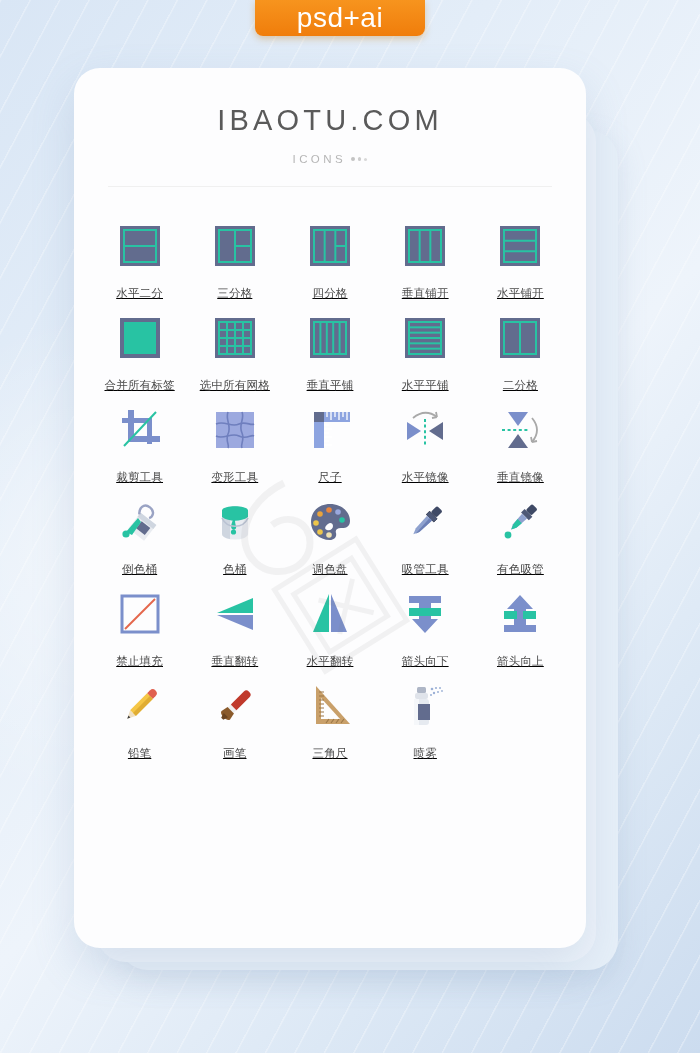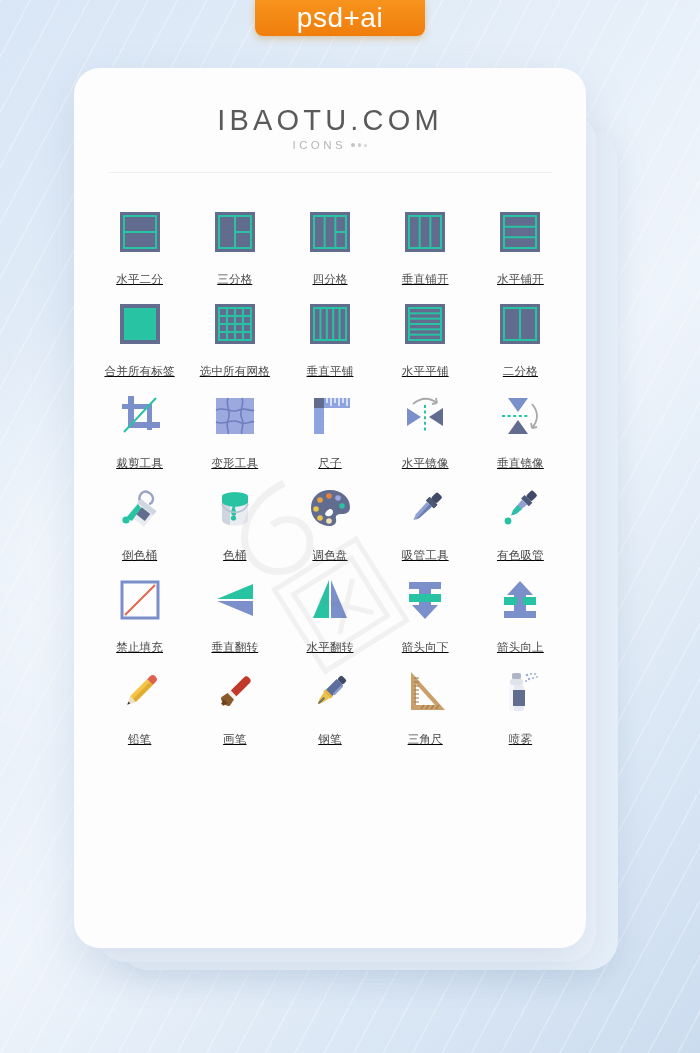--- a/index.html
+++ b/index.html
@@ -28,21 +28,21 @@
     box-shadow:0 18px 44px rgba(110,140,180,.20);overflow:hidden;}
 
   .badge{position:absolute;left:255px;top:0;width:170px;height:36px;
     background:linear-gradient(180deg,#f7941e 0%,#f07d0b 100%);
     border-radius:0 0 8px 8px;display:flex;align-items:center;justify-content:center;
     color:#fff;font-size:28px;letter-spacing:.5px;
     box-shadow:0 3px 7px rgba(200,130,30,.35);z-index:40;}
 
   .head{padding-top:36px;text-align:center;}
   .brand{font-size:29px;letter-spacing:4.2px;color:#5a5a5a;font-weight:400;}
-  .sub{margin-top:2px;font-size:11.5px;letter-spacing:3.4px;color:#b6b6b6;
+  .sub{margin-top:16px;font-size:11.5px;letter-spacing:3.4px;color:#b6b6b6;
     display:flex;align-items:center;justify-content:center;gap:5px;}
   .dots{display:inline-flex;align-items:center;gap:3px;}
   .dots i{display:block;border-radius:50%;background:#c3c3c3;}
   .dots i:nth-child(1){width:4px;height:4px;}
   .dots i:nth-child(2){width:3.5px;height:3.5px;background:#cdcdcd;}
   .dots i:nth-child(3){width:3px;height:3px;background:#d8d8d8;}
 
   .sep{margin:21px 34px 0;height:1px;background:#f0f0f0;}
 
   .grid{display:grid;grid-template-columns:repeat(5,1fr);
@@ -419,35 +419,20 @@
           <svg class="ic" viewBox="0 0 48 48">
       <g transform="rotate(45 24 24)">
         <rect x="20" y="4" width="8" height="24" rx="3.5" fill="#c0392b"></rect>
         <rect x="20" y="26" width="8" height="4" fill="#f0f0f0"></rect>
         <path d="M19.5 30 h9 l1.5 7 c0 4 -12 4 -12 0 Z" fill="#8a5a2b"></path>
         <path d="M21 37 l1.5 5 h3 l1.5 -5 Z" fill="#6b4420"></path>
       </g>
           </svg>
         </div>
         <div class="lab">画笔</div>
-      </div>
-      <div class="cell">
-        <div class="art">
-          <svg class="ic" viewBox="0 0 48 48">
-      <g transform="rotate(45 24 24)">
-        <rect x="20" y="4" width="8" height="6" rx="2" fill="#3f4a66"></rect>
-        <rect x="19.5" y="10" width="9" height="17" fill="#5c6d9e"></rect>
-        <rect x="19" y="25" width="10" height="3.5" fill="#e8b53d"></rect>
-        <path d="M20 28.5 h8 l-1.5 8 -2.5 5 -2.5 -5 Z" fill="#e8c24d"></path>
-        <path d="M23 32 h2 v7 l-1 2 -1 -2 Z" fill="#6b6b6b"></path>
-        <rect x="27" y="11" width="2.5" height="12" fill="#8a9cc9"></rect>
-      </g>
-          </svg>
-        </div>
-        <div class="lab">钢笔</div>
       </div>
       <div class="cell">
         <div class="art">
           <svg class="ic" viewBox="0 0 48 48">
       <path d="M10 4 L10 42 L44 42 Z" fill="#c9a06a"></path>
       <path d="M15 16 L15 37 L34 37 Z" fill="#fdfdfe"></path>
       <g stroke="#9b7747" stroke-width="1.1">
         <path d="M13 10 h5M13 14 h5M13 18 h5M13 22 h5M13 26 h5M13 30 h5M13 34 h5"></path>
         <path d="M20 41 l3 -4M25 41 l3 -4M30 41 l3 -4M35 41 l3 -4"></path>
       </g>

